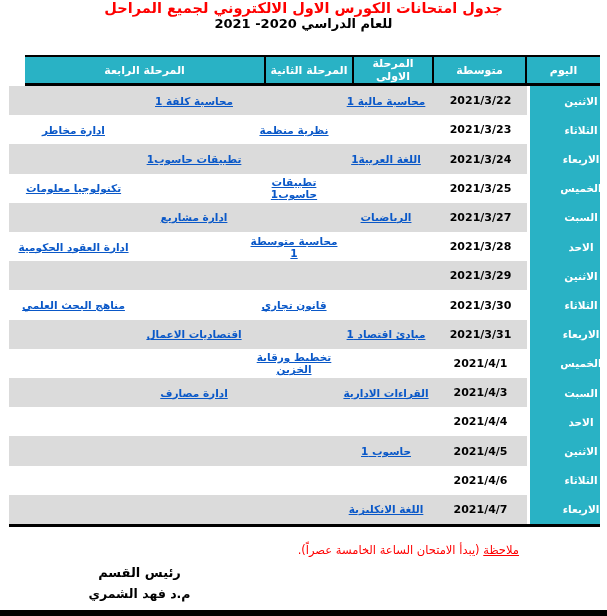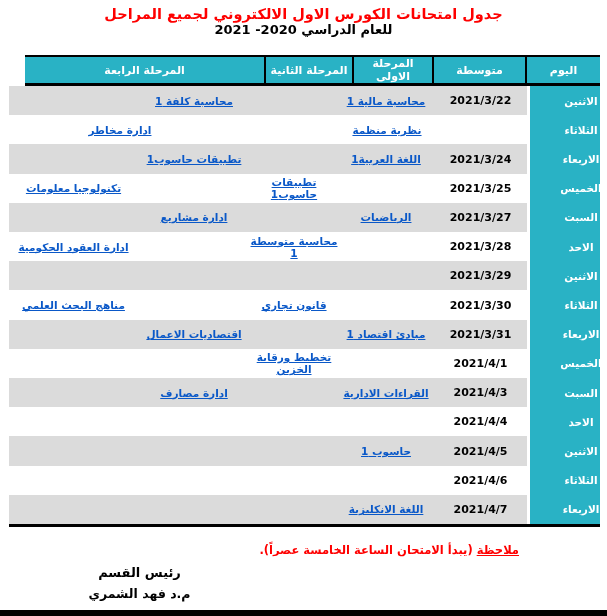--- a/index.html
+++ b/index.html
@@ -7,21 +7,21 @@
     width:607px; height:616px;
     background:#ffffff;
     font-family:"DejaVu Sans", sans-serif;
     direction:rtl;
     position:relative;
     overflow:hidden;
   }
   * { box-sizing:border-box; }
 
   .title {
-    padding-top:6px;
+    padding-top:0;
     text-align:center;
     color:#fe0000;
     font-weight:bold;
     font-size:14.5px;
   }
   .subtitle {
     text-align:center;
     color:#000;
     font-weight:bold;
     font-size:13px;
@@ -88,21 +88,21 @@
     text-decoration:underline;
     cursor:pointer;
     text-align:center;
     line-height:1.15;
   }
 
   .note {
     position:absolute;
     top:543px; right:88px;
     color:#fe0000;
-    font-weight:bold;
+    font-weight:normal;
     font-size:11.5px;
   }
   .note-label { text-decoration:underline; }
 
   .signature {
     position:absolute;
     top:565px; left:12px;
     width:255px;
     text-align:center;
     color:#000;
@@ -141,20 +141,21 @@
         </div>
     <div class="cell stage2"></div>
     <div class="cell stage3">
           <a class="subject-link" href="#">محاسبة كلفة 1</a>
         </div>
     <div class="cell stage4"></div>
   </div>
 
   <div class="row">
     <div class="cell day">الثلاثاء</div>
+    <div class="cell date">2021/3/23</div>
     <div class="cell stage1"></div>
     <div class="cell stage2">
           <a class="subject-link" href="#">نظرية منظمة</a>
         </div>
     <div class="cell stage3"></div>
     <div class="cell stage4">
           <a class="subject-link" href="#">ادارة مخاطر</a>
         </div>
   </div>
 

